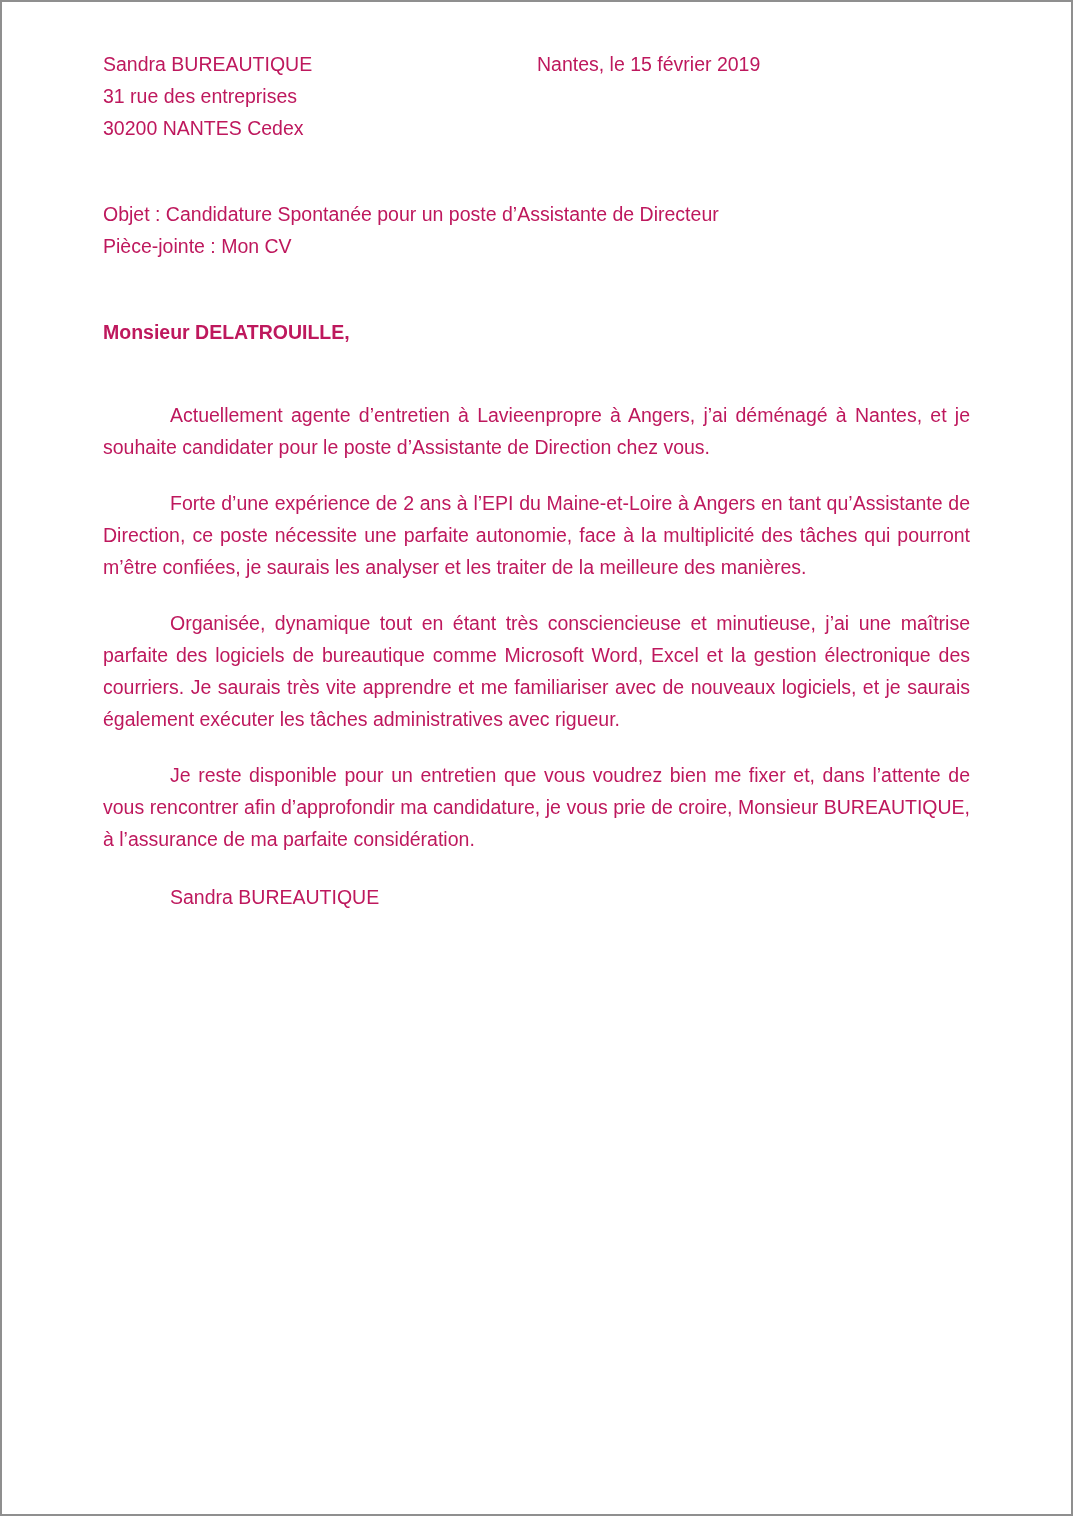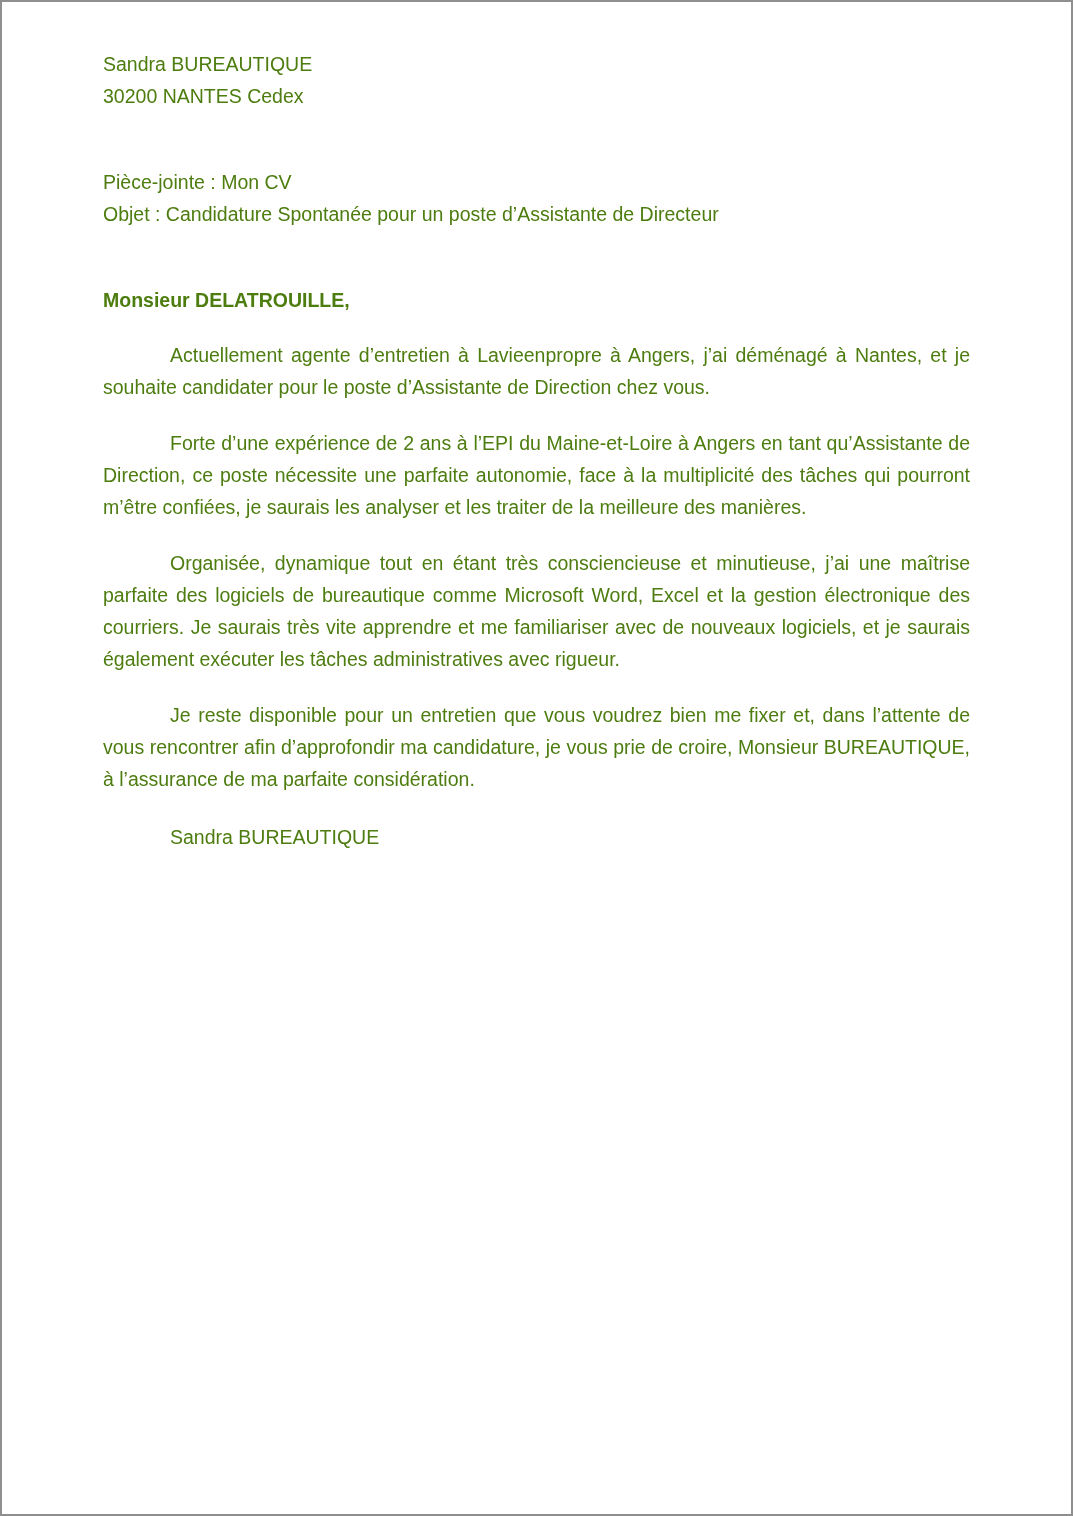--- a/index.html
+++ b/index.html
@@ -10,21 +10,21 @@
   .page {
     width: 1073px;
     height: 1516px;
     box-sizing: border-box;
     background: #ffffff;
     border: 2px solid #8f8f8f;
     overflow: hidden;
     font-family: "Liberation Sans", "DejaVu Sans", sans-serif;
     font-size: 19.5px;
     line-height: 32px;
-    color: #4d7c0f;
+    color: #be185d;
   }
   .content {
     padding: 46px 101px 0 101px;
   }
   .header-row {
     display: flex;
     flex-direction: row;
   }
   .sender-block {
     flex: 0 0 434px;
@@ -43,44 +43,46 @@
   .salutation {
     margin-top: 54px;
     font-weight: bold;
   }
   .para {
     margin: 24px 0 0 0;
     text-align: justify;
     text-indent: 67px;
   }
   .para.first {
-    margin-top: 23px;
+    margin-top: 51px;
   }
   .signature {
     margin-top: 26px;
     text-indent: 67px;
   }
 </style>
 </head>
 <body>
 
 <div class="page">
   <div class="content">
 
     <div class="header-row">
       <div class="sender-block">
         <div>Sandra BUREAUTIQUE</div>
+        <div>31 rue des entreprises</div>
         <div>30200 NANTES Cedex</div>
       </div>
+      <div class="date-line">Nantes, le 15 février 2019</div>
     </div>
 
 
     <div class="subject-block">
+      <div>Objet : Candidature Spontanée pour un poste d’Assistante de Directeur</div>
       <div>Pièce-jointe : Mon CV</div>
-      <div>Objet : Candidature Spontanée pour un poste d’Assistante de Directeur</div>
     </div>
 
     <div class="salutation">Monsieur DELATROUILLE,</div>
 
     <p class="para first">Actuellement agente d’entretien à Lavieenpropre à Angers, j’ai déménagé à Nantes, et je souhaite candidater pour le poste d’Assistante de Direction chez vous.</p>
     <p class="para">Forte d’une expérience de 2 ans à l’EPI du Maine-et-Loire à Angers en tant qu’Assistante de Direction, ce poste nécessite une parfaite autonomie, face à la multiplicité des tâches qui pourront m’être confiées, je saurais les analyser et les traiter de la meilleure des manières.</p>
     <p class="para">Organisée, dynamique tout en étant très consciencieuse et minutieuse, j’ai une maîtrise parfaite des logiciels de bureautique comme Microsoft Word, Excel et la gestion électronique des courriers. Je saurais très vite apprendre et me familiariser avec de nouveaux logiciels, et je saurais également exécuter les tâches administratives avec rigueur.</p>
     <p class="para">Je reste disponible pour un entretien que vous voudrez bien me fixer et, dans l’attente de vous rencontrer afin d’approfondir ma candidature, je vous prie de croire, Monsieur BUREAUTIQUE, à l’assurance de ma parfaite considération.</p>
 
     <div class="signature">Sandra BUREAUTIQUE</div>

